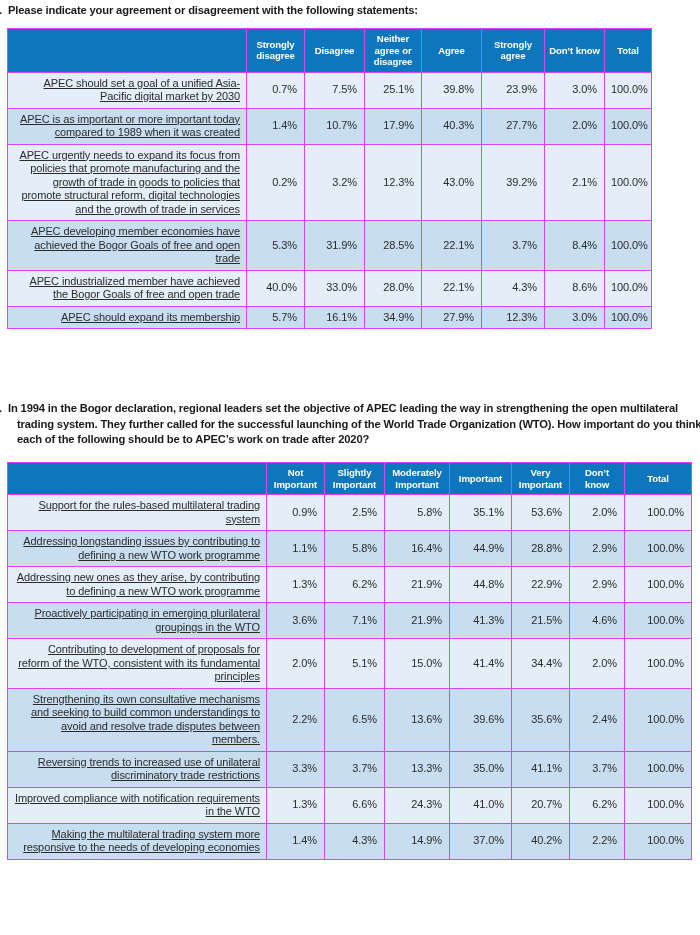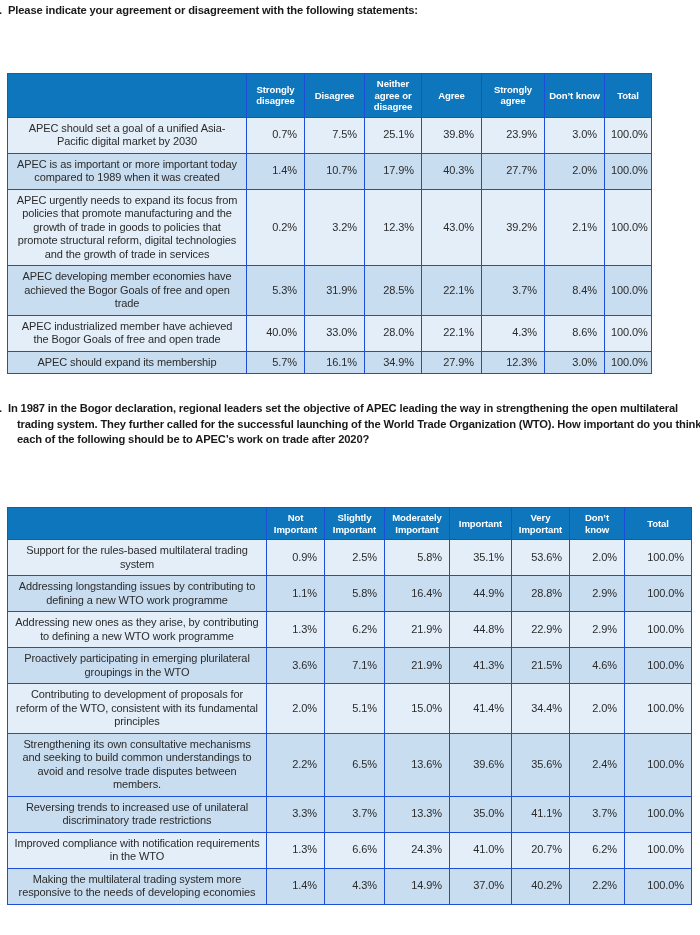--- a/index.html
+++ b/index.html
@@ -51,23 +51,22 @@
   .q-indent {
     padding-left: 12px;
     text-indent: -12px;
   }
 
   
   table.survey {
     position: absolute;
     border-collapse: separate;
     border-spacing: 1px 1px;
-    background: #1d4ed8;
+    background: #d946ef;
     table-layout: fixed;
-    margin-top: 45px;
   }
   #table-q5 {
     left: 7px;
     top: 28px;
     width: 644px;
   }
   #table-q6 {
     left: 7px;
     top: 462px;
     width: 684px;
@@ -90,21 +89,22 @@
 
   table.survey td {
     font-size: 11px;
     line-height: 13.5px;
     vertical-align: middle;
     color: #2b2b2b;
     padding: 4px 6px;
     letter-spacing: -0.1px;
   }
   table.survey td.label {
-    text-align: center;
+    text-align: right;
+    text-decoration: underline;
   }
   table.survey td.val {
     text-align: right;
     padding-right: 7px;
     white-space: nowrap;
   }
 
   tr.odd td { background: #e3eef8; }
   tr.even td { background: #c9ddf0; }
 
@@ -220,21 +220,21 @@
           <td class="val">27.9%</td>
           <td class="val">12.3%</td>
           <td class="val">3.0%</td>
           <td class="val">100.0%</td>
         </tr>
       </tbody>
   </table>
 
   <div class="question q-indent" id="q6-heading">
     <span class="qnum">6.</span>
-    <span class="qtext">In 1987 in the Bogor declaration, regional leaders set the objective of APEC leading the way in strengthening the open</span>
+    <span class="qtext">In 1994 in the Bogor declaration, regional leaders set the objective of APEC leading the way in strengthening the open</span>
     <span>multilateral trading system. They further called for the successful launching of the World Trade Organization (WTO).</span>
     <span>How important do you think each of the following should be to APEC’s work on trade after 2020?</span>
   </div>
 
   <table class="survey" id="table-q6">
     <colgroup>
       <col class="c0">
         <col class="c1">
         <col class="c2">
         <col class="c3">

